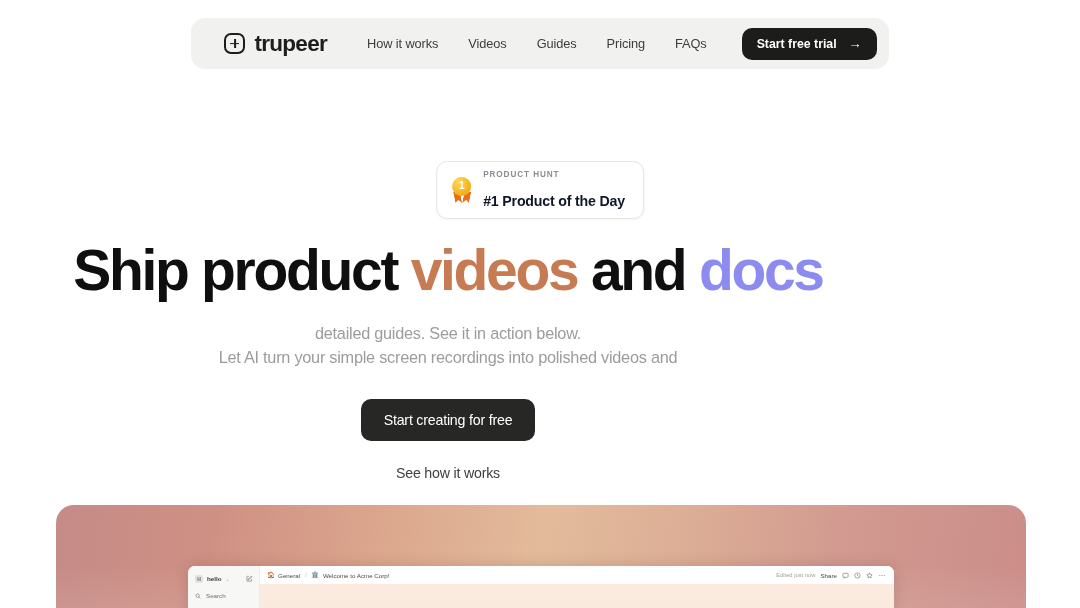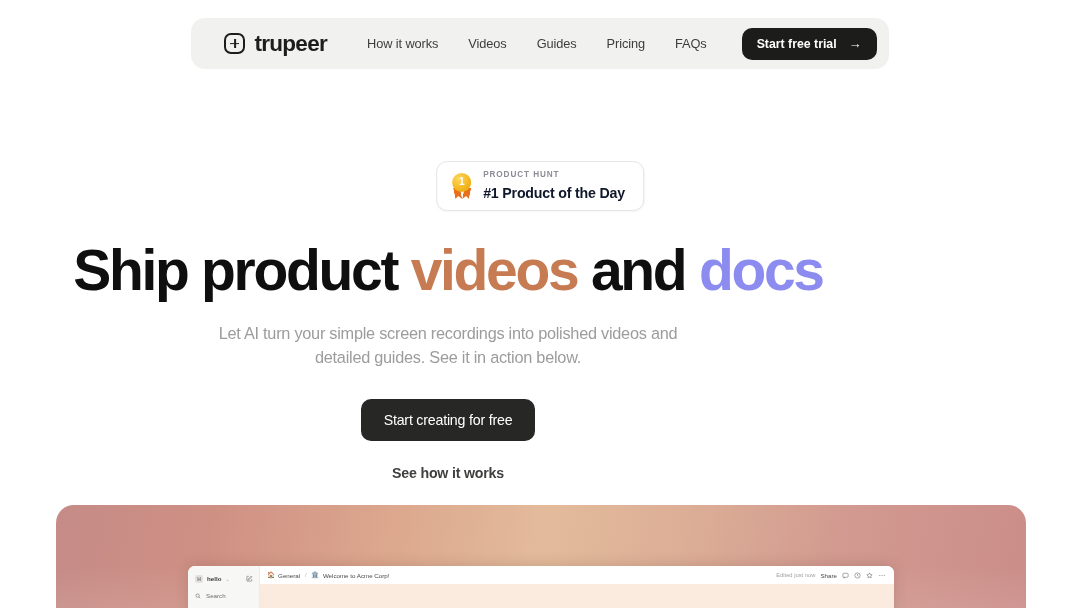--- a/index.html
+++ b/index.html
@@ -74,21 +74,21 @@
   }
   .medal-ribbon-l { left: 3px; transform: skewX(12deg); clip-path: polygon(0 0,100% 0,100% 100%,50% 72%,0 100%); }
   .medal-ribbon-r { right: 3px; transform: skewX(-12deg); clip-path: polygon(0 0,100% 0,100% 100%,50% 72%,0 100%); }
   .medal-circle {
     position: absolute; top: 0; left: 1px;
     width: 19px; height: 19px; border-radius: 50%;
     background: radial-gradient(circle at 35% 30%, #ffd75e 0%, #f2b51d 60%, #dfa30d 100%);
     display: flex; align-items: center; justify-content: center;
     color: #fff; font-size: 10px; font-weight: 700; line-height: 1;
   }
-  .ph-text { display: flex; flex-direction: column; gap: 6px; }
+  .ph-text { display: flex; flex-direction: column; gap: 14px; }
   .ph-kicker {
     font-size: 8.2px; font-weight: 700; letter-spacing: 0.9px;
     color: #8c8c96; text-transform: uppercase;
   }
   .ph-title { font-size: 14.2px; font-weight: 700; color: #0f172a; letter-spacing: -0.2px; }
 
   
   .hero {
     position: absolute; top: 240px; left: 0; width: 896px;
     text-align: center;
@@ -109,21 +109,21 @@
     margin-top: 30px;
     display: flex; align-items: center; justify-content: center; gap: 24px; flex-direction: column;
   }
   .btn-primary {
     background: #272725; color: #ffffff;
     font-size: 14.2px; font-weight: 500;
     border-radius: 10px; padding: 13px 23px;
     cursor: pointer; letter-spacing: -0.2px;
   }
   .btn-text {
-    font-size: 14.2px; color: #40403e; cursor: pointer; letter-spacing: -0.2px; font-weight: bold;
+    font-size: 14.2px; color: #40403e; cursor: pointer; letter-spacing: -0.2px;
   }
 
   
   .showcase {
     position: absolute; top: 505px; left: 56px;
     width: 970px; height: 110px;
     border-radius: 18px 18px 0 0;
     background:
       linear-gradient(180deg, rgba(255,255,255,0) 55%, rgba(255,255,255,.10) 100%),
       linear-gradient(100deg,
@@ -228,22 +228,22 @@
       <span class="ph-title">#1 Product of the Day</span>
     </span>
   </div>
 
   <div class="hero">
     <h1>
       <span>Ship product </span><span class="hl-videos">videos</span><span> and </span><span class="hl-docs">docs</span><br>
     </h1>
 
     <div class="hero-sub">
+      <div>detailed guides. See it in action below.</div>
       <div>Let AI turn your simple screen recordings into polished videos and</div>
-      <div>detailed guides. See it in action below.</div>
     </div>
 
     <div class="hero-actions">
       <span class="btn-primary">Start creating for free</span>
       <span class="btn-text">See how it works</span>
     </div>
   </div>
 
   <div class="showcase">
 

